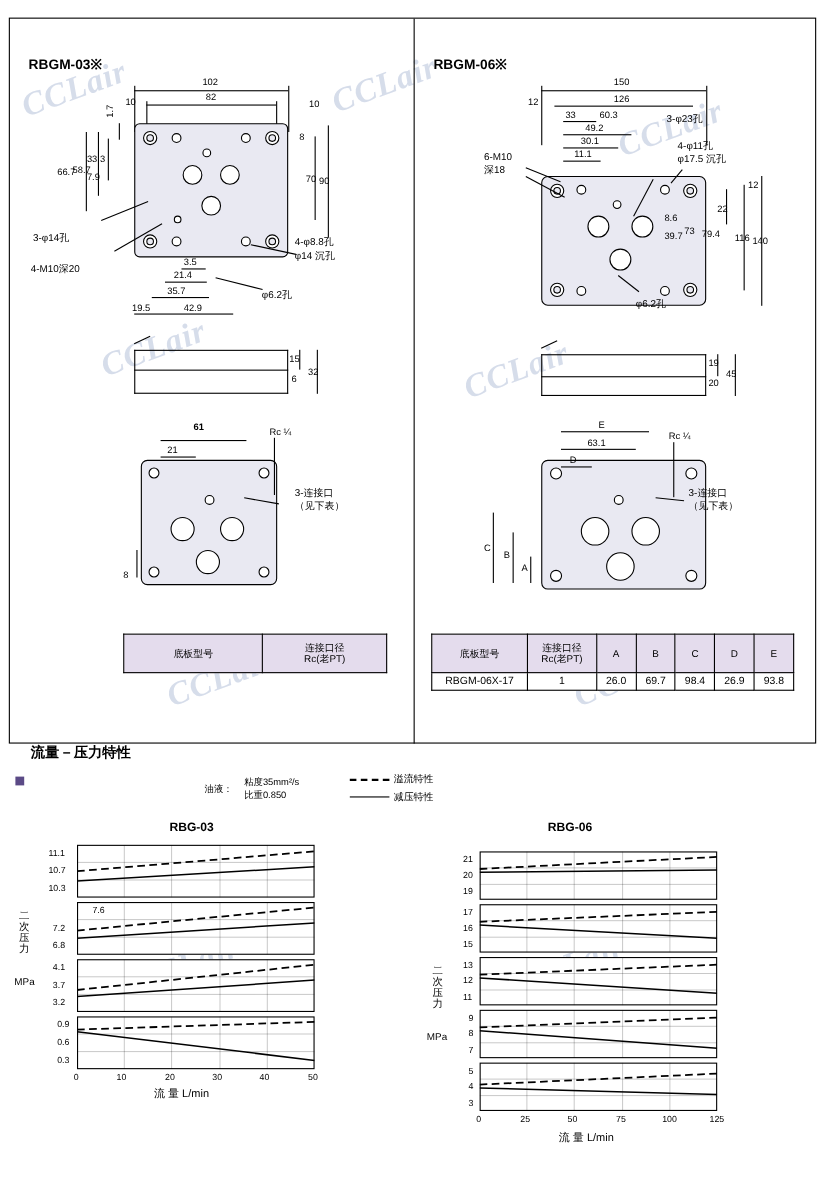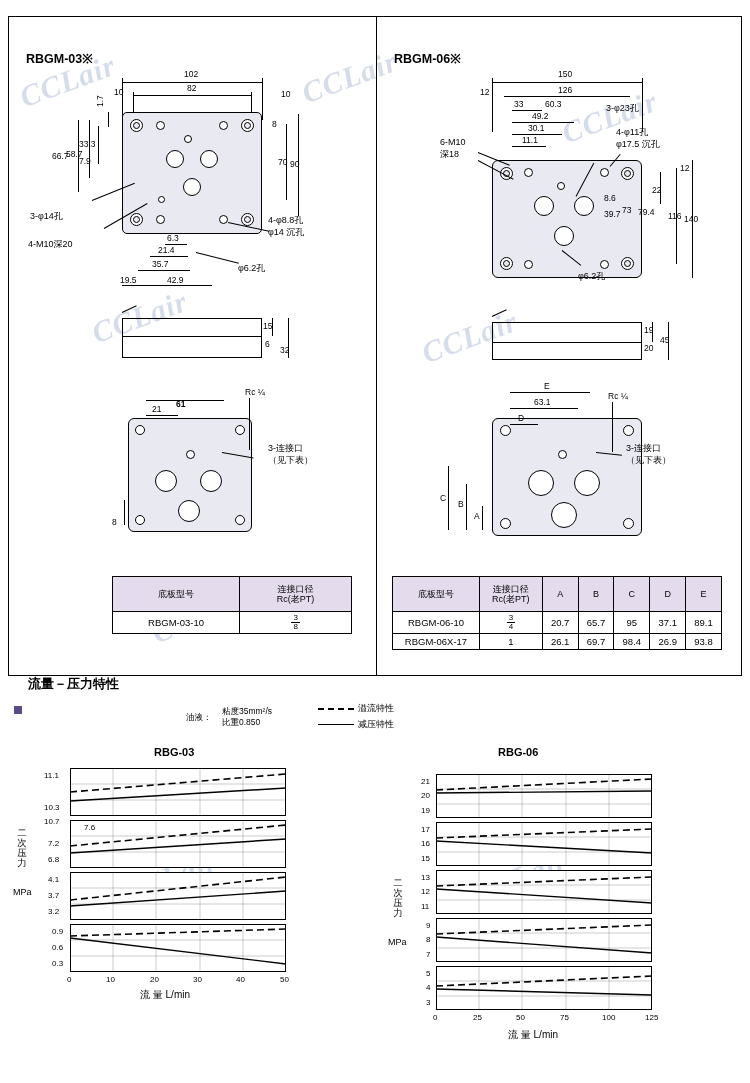--- a/index.html
+++ b/index.html
@@ -160,53 +160,53 @@
     <div class="ln" style="left:104px;top:228px;width:50px;height:1px;transform:rotate(-30deg);transform-origin:left center;"></div>
     <div class="lbl cn" style="left:28px;top:240px;">4-M10深20</div>
 
     <div class="ln" style="left:228px;top:222px;width:42px;height:1px;transform:rotate(12deg);transform-origin:left center;"></div>
     <div class="lbl cn" style="left:268px;top:216px;">4-φ8.8孔</div>
     <div class="lbl cn" style="left:268px;top:228px;">φ14 沉孔</div>
     <div class="lbl cn" style="left:238px;top:264px;">φ6.2孔</div>
     <div class="ln" style="left:196px;top:252px;width:44px;height:1px;transform:rotate(14deg);transform-origin:left center;"></div>
 
     <div class="ln hl" style="left:165px;top:244px;width:22px;"></div>
-    <div class="lbl" style="left:167px;top:234px;">6.3</div>
+    <div class="lbl" style="left:167px;top:234px;">3.5</div>
     <div class="ln hl" style="left:150px;top:256px;width:38px;"></div>
     <div class="lbl" style="left:158px;top:246px;">21.4</div>
     <div class="ln hl" style="left:138px;top:270px;width:52px;"></div>
     <div class="lbl" style="left:152px;top:260px;">35.7</div>
     <div class="ln hl" style="left:122px;top:285px;width:28px;"></div>
     <div class="lbl" style="left:120px;top:276px;">19.5</div>
     <div class="ln hl" style="left:150px;top:285px;width:62px;"></div>
     <div class="lbl" style="left:167px;top:276px;">42.9</div>
 
     <div class="ln" style="left:122px;top:318px;width:140px;height:40px;background:transparent;border:1px solid #000;border-top:none;box-sizing:border-box;"></div>
     <div class="ln hl" style="left:122px;top:318px;width:140px;"></div>
     <div class="ln hl" style="left:122px;top:336px;width:140px;"></div>
     <div class="ln" style="left:122px;top:312px;width:16px;height:1px;transform:rotate(-25deg);transform-origin:left center;"></div>
 
     <div class="ln vl" style="left:272px;top:318px;height:18px;"></div>
     <div class="lbl" style="left:263px;top:322px;">15</div>
     <div class="lbl" style="left:265px;top:340px;">6</div>
     <div class="ln vl" style="left:288px;top:318px;height:40px;"></div>
-    <div class="lbl" style="left:280px;top:334px;margin-top:12px;">32</div>
+    <div class="lbl" style="left:280px;top:334px;">32</div>
 
     <div class="plate" style="left:128px;top:418px;width:124px;height:114px;border-radius:6px;"></div>
     <div class="circ w" style="left:135px;top:425px;width:10px;height:10px;"></div>
     <div class="circ w" style="left:235px;top:425px;width:10px;height:10px;"></div>
     <div class="circ w" style="left:135px;top:515px;width:10px;height:10px;"></div>
     <div class="circ w" style="left:235px;top:515px;width:10px;height:10px;"></div>
     <div class="circ w" style="left:155px;top:470px;width:22px;height:22px;"></div>
     <div class="circ w" style="left:200px;top:470px;width:22px;height:22px;"></div>
     <div class="circ w" style="left:178px;top:500px;width:22px;height:22px;"></div>
     <div class="circ w" style="left:186px;top:450px;width:9px;height:9px;"></div>
 
     <div class="ln hl" style="left:146px;top:400px;width:78px;"></div>
-    <div class="lbl" style="left:176px;top:400px;font-weight:bold;">61</div>
+    <div class="lbl" style="left:176px;top:384px;font-weight:bold;">61</div>
     <div class="ln hl" style="left:146px;top:415px;width:32px;"></div>
     <div class="lbl" style="left:152px;top:405px;">21</div>
     <div class="lbl" style="left:112px;top:518px;">8</div>
     <div class="ln vl" style="left:124px;top:500px;height:25px;"></div>
 
     <div class="lbl" style="left:245px;top:388px;">Rc ¼</div>
     <div class="ln vl" style="left:249px;top:398px;height:52px;"></div>
     <div class="ln" style="left:222px;top:452px;width:32px;height:1px;transform:rotate(10deg);transform-origin:left center;"></div>
     <div class="lbl cn" style="left:268px;top:444px;">3-连接口</div>
     <div class="lbl cn" style="left:268px;top:456px;">（见下表）</div>
@@ -327,66 +327,43 @@
     <thead>
       <tr>
         <th rowspan="1" style="width:128px;height:30px;">底板型号</th>
         <th style="width:112px;">
           <span>连接口径</span><br>
           <span>Rc(老PT)</span>
         </th>
       </tr>
     </thead>
     <tbody>
-      <tr>
-        <td>RBGM-03-10</td>
-        <td>
-          <span class="frac">
-            <span class="n">3</span>
-            <span class="d">8</span>
-          </span>
-        </td>
-      </tr>
     </tbody>
   </table>
 
   <table class="spec" style="left:392px;top:576px;width:330px;">
     <thead>
       <tr>
         <th style="width:104px;height:30px;">底板型号</th>
         <th style="width:72px;">
           <span>连接口径</span><br>
           <span>Rc(老PT)</span>
         </th>
         <th style="width:34px;">A</th>
         <th style="width:34px;">B</th>
         <th style="width:34px;">C</th>
         <th style="width:34px;">D</th>
         <th style="width:34px;">E</th>
       </tr>
     </thead>
     <tbody>
       <tr>
-        <td>RBGM-06-10</td>
-        <td>
-          <span class="frac">
-            <span class="n">3</span>
-            <span class="d">4</span>
-          </span>
-        </td>
-        <td>20.7</td>
-        <td>65.7</td>
-        <td>95</td>
-        <td>37.1</td>
-        <td>89.1</td>
-      </tr>
-      <tr>
         <td>RBGM-06X-17</td>
         <td>1</td>
-        <td>26.1</td>
+        <td>26.0</td>
         <td>69.7</td>
         <td>98.4</td>
         <td>26.9</td>
         <td>93.8</td>
       </tr>
     </tbody>
   </table>
 
   <div class="sq" style="left:14px;top:706px;"></div>
   <div class="h2" style="left:28px;top:675px;">流量－压力特性</div>
@@ -405,21 +382,21 @@
   <div class="legend" style="left:318px;top:718px;">
     <span class="solid"></span><span>减压特性</span>
   </div>
 
   <div class="chart-title" style="left:154px;top:746px;">RBG-03</div>
   <div class="vtext" style="left:16px;top:828px;">二次压力</div>
   <div class="lbl" style="left:13px;top:888px;font-size:9px;">MPa</div>
 
   <div class="plotbox" style="left:70px;top:768px;width:216px;height:48px;"></div>
   <div class="axis-t" style="left:44px;top:771px;">11.1</div>
-  <div class="axis-t" style="left:44px;top:787px;margin-top:30px;">10.7</div>
+  <div class="axis-t" style="left:44px;top:787px;">10.7</div>
   <div class="axis-t" style="left:44px;top:803px;">10.3</div>
   <svg style="position:absolute;left:70px;top:768px;" width="216" height="48">
     <line x1="0" y1="16" x2="216" y2="16" stroke="#000" stroke-width="0.4" opacity=".5"></line>
     <line x1="0" y1="32" x2="216" y2="32" stroke="#000" stroke-width="0.4" opacity=".5"></line>
     <line x1="43" y1="0" x2="43" y2="48" stroke="#000" stroke-width="0.4" opacity=".5"></line>
     <line x1="86" y1="0" x2="86" y2="48" stroke="#000" stroke-width="0.4" opacity=".5"></line>
     <line x1="130" y1="0" x2="130" y2="48" stroke="#000" stroke-width="0.4" opacity=".5"></line>
     <line x1="173" y1="0" x2="173" y2="48" stroke="#000" stroke-width="0.4" opacity=".5"></line>
     <line x1="0" y1="24" x2="216" y2="6" stroke="#000" stroke-width="1.6" stroke-dasharray="7,4"></line>
     <line x1="0" y1="33" x2="216" y2="20" stroke="#000" stroke-width="1.4"></line>

